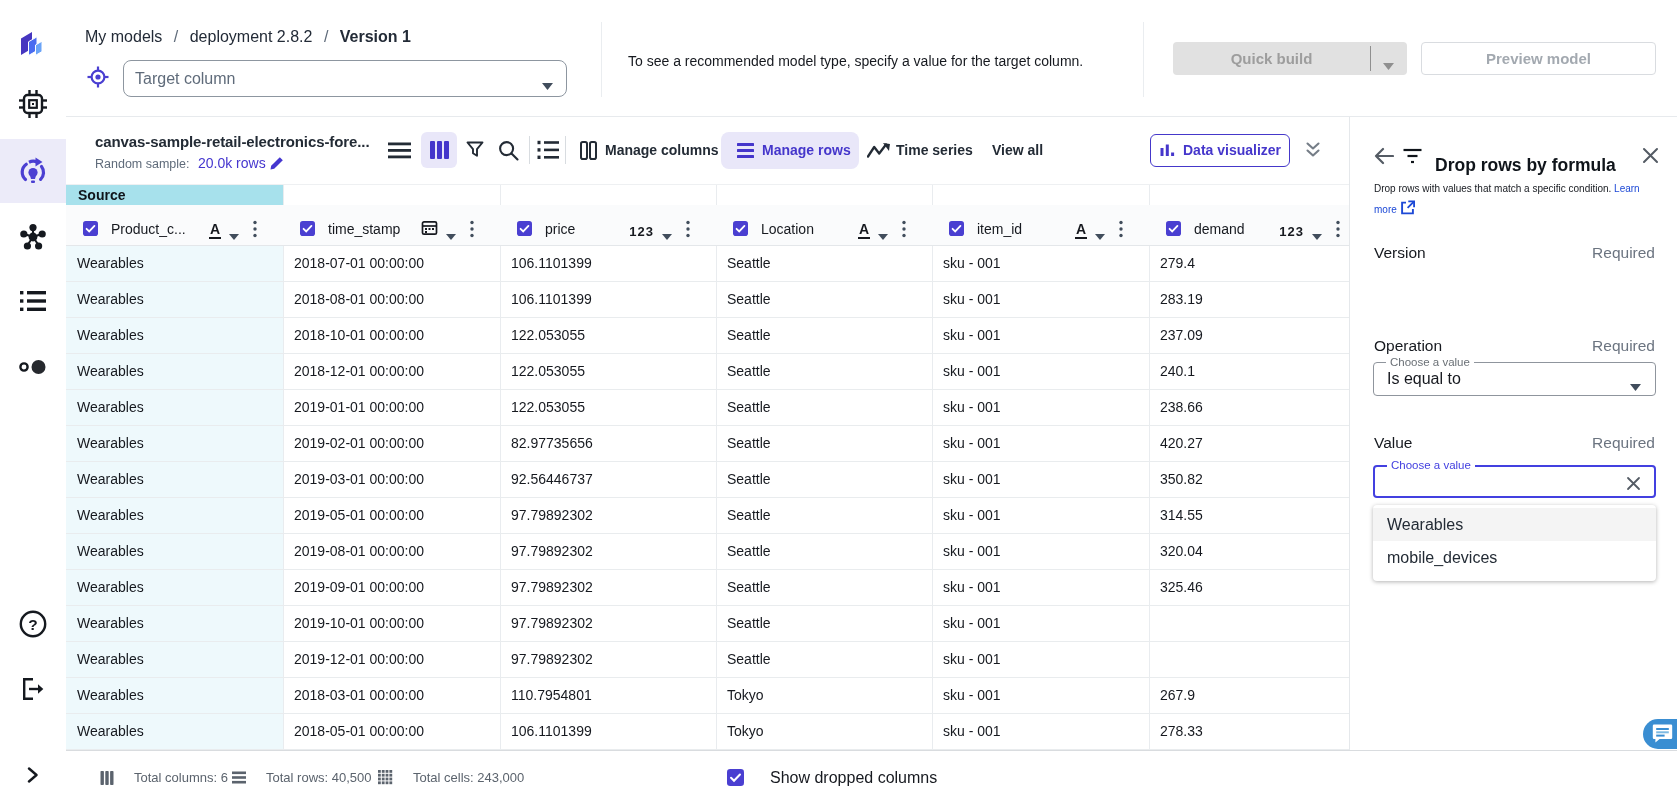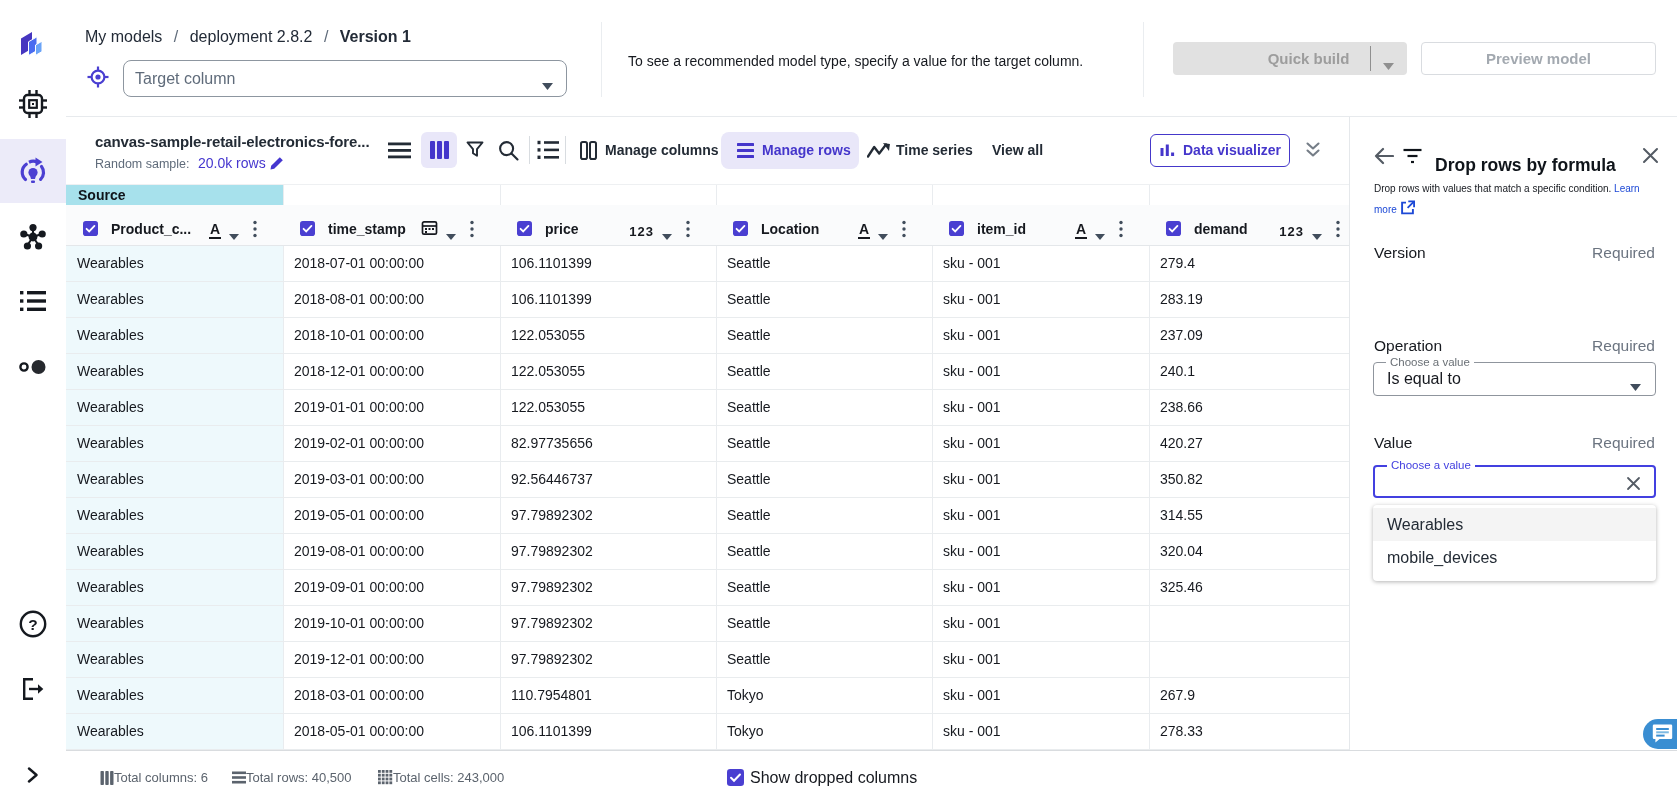--- a/index.html
+++ b/index.html
@@ -17,49 +17,49 @@
   #tophdr { position:absolute; left:66px; top:0; width:1611px; height:117px; background:#fff; border-bottom:1px solid #e7eaed; }
   .crumb { position:absolute; left:19px; top:28px; font-size:16px; color:#232b37; }
   .crumb .sep { color:#5f6b7a; margin:0 7px; }
   .tgticon { position:absolute; left:21px; top:66px; }
   .tgtsel { position:absolute; left:57px; top:60px; width:444px; height:37px; border:1px solid #8d96a0; border-radius:8px; background:#fff; }
   .tgtsel .ph { position:absolute; left:11px; top:9px; font-size:16px; color:#5f6b7a; }
   .vdiv1 { position:absolute; left:535px; top:22px; width:1px; height:75px; background:#eaedf0; }
   .hdrmsg { position:absolute; left:562px; top:53px; white-space:nowrap; font-size:14px; color:#16191f; }
   .vdiv2 { position:absolute; left:1077px; top:22px; width:1px; height:75px; background:#eaedf0; }
   .qbuild { position:absolute; left:1107px; top:42px; width:234px; height:33px; background:#e1e1e1; border-radius:4px; }
-  .qbuild .t { position:absolute; left:0; top:0; width:197px; height:33px; line-height:33px; text-align:center; font-weight:bold; font-size:15px; color:#9d9d9d;margin-left:37px; }
+  .qbuild .t { position:absolute; left:0; top:0; width:197px; height:33px; line-height:33px; text-align:center; font-weight:bold; font-size:15px; color:#9d9d9d; }
   .qbuild .dv { position:absolute; left:197px; top:4px; width:1px; height:25px; background:#8f8f8f; }
   .qbuild .car { position:absolute; left:210px; top:14px; }
   .pmodel { position:absolute; left:1355px; top:42px; width:235px; height:33px; background:#fff; border:1px solid #d9dce0; border-radius:4px; line-height:31px; text-align:center; font-weight:bold; font-size:15px; color:#a3a9b0; }
 
   
   #toolbar { position:absolute; left:66px; top:118px; width:1283px; height:66px; background:#fff; }
   .dstitle { position:absolute; left:29px; top:15px; font-size:15px; font-weight:bold; color:#232b35; letter-spacing:-0.1px; max-width:281px; white-space:nowrap; overflow:hidden; text-overflow:ellipsis; }
   .dssub { position:absolute; left:29px; top:37px; font-size:12.5px; color:#5f6b7a; }
   .dssub a { color:#4536cf; font-size:14px; text-decoration:none; margin-left:5px; }
 
   
   #tbl { position:absolute; left:66px; top:184px; width:1283px; height:566px; background:#fff; overflow:hidden; border-top:1px solid #eef0f2; }
   #tbl .band { position:absolute; left:0; top:0; width:217px; height:20px; background:#a7e1ec; font-size:14px; font-weight:bold; color:#0f141a; line-height:20px; padding-left:12px; }
   #tbl .thead { position:absolute; left:0; top:20px; width:1300px; height:41px; background:#fafbfc; border-bottom:1px solid #e4e7ea; }
   #tbl .col1bg { position:absolute; left:0; top:61px; width:217px; height:505px; background:#eef9fc; }
   .vln { position:absolute; top:0; width:1px; height:566px; background:#e9ecef; }
   .th { position:absolute; top:0; height:41px; }
   .th .cb { position:absolute; left:17px; top:16px; } .th .cb svg { width:15px; height:15px; }
-  .th .nm { position:absolute; left:45px; top:16px; line-height:16px; font-size:14px; font-weight:bold; color:#16191f; white-space:nowrap; overflow:hidden; }
+  .th .nm { position:absolute; left:45px; top:16px; line-height:16px; font-size:14px; font-weight:normal; color:#16191f; white-space:nowrap; overflow:hidden; }
   .th .typ { position:absolute; top:15px; }
   .th .car { position:absolute; top:21px; }
   .th .dots { position:absolute; top:15px; }
   .tr { position:absolute; left:0; width:1283px; height:36px; border-bottom:1px solid #e9ecee; }
   .tr span { position:absolute; top:0; line-height:35px; font-size:14px; color:#16191f; white-space:nowrap; }
 
   
   #botbar { position:absolute; left:66px; top:750px; width:1611px; height:53px; background:#fff; border-top:1px solid #d9dcdf; }
-  #botbar .it { position:absolute; top:0; height:53px; display:flex; align-items:center; gap:0; font-size:13px; color:#5b636d; }
+  #botbar .it { position:absolute; top:0; height:53px; display:flex; align-items:center; gap:20px; font-size:13px; color:#5b636d; }
   #botbar .big { font-size:16px; color:#16191f; }
 
   
   #panel { position:absolute; left:1349px; top:117px; width:328px; height:633px; background:#fff; border-left:1px solid #e5e8eb; z-index:10; }
   #panel .ttl { position:absolute; left:85px; top:29px; font-size:17.5px; font-weight:bold; color:#0f141a;margin-top:9px; }
   #panel .desc { position:absolute; left:24px; top:61px; width:290px; font-size:10px; color:#16191f; line-height:21px; }
   #panel .desc a { color:#1d49d6; text-decoration:none; }
   .flbl { position:absolute; left:24px; font-size:15.5px; color:#16191f; }
   .freq { position:absolute; right:22px; font-size:15.5px; color:#6b7480; }
   .fld { position:absolute; left:23px; width:283px; height:34px; border:1px solid #8f959d; border-radius:4px; background:#fff; }

